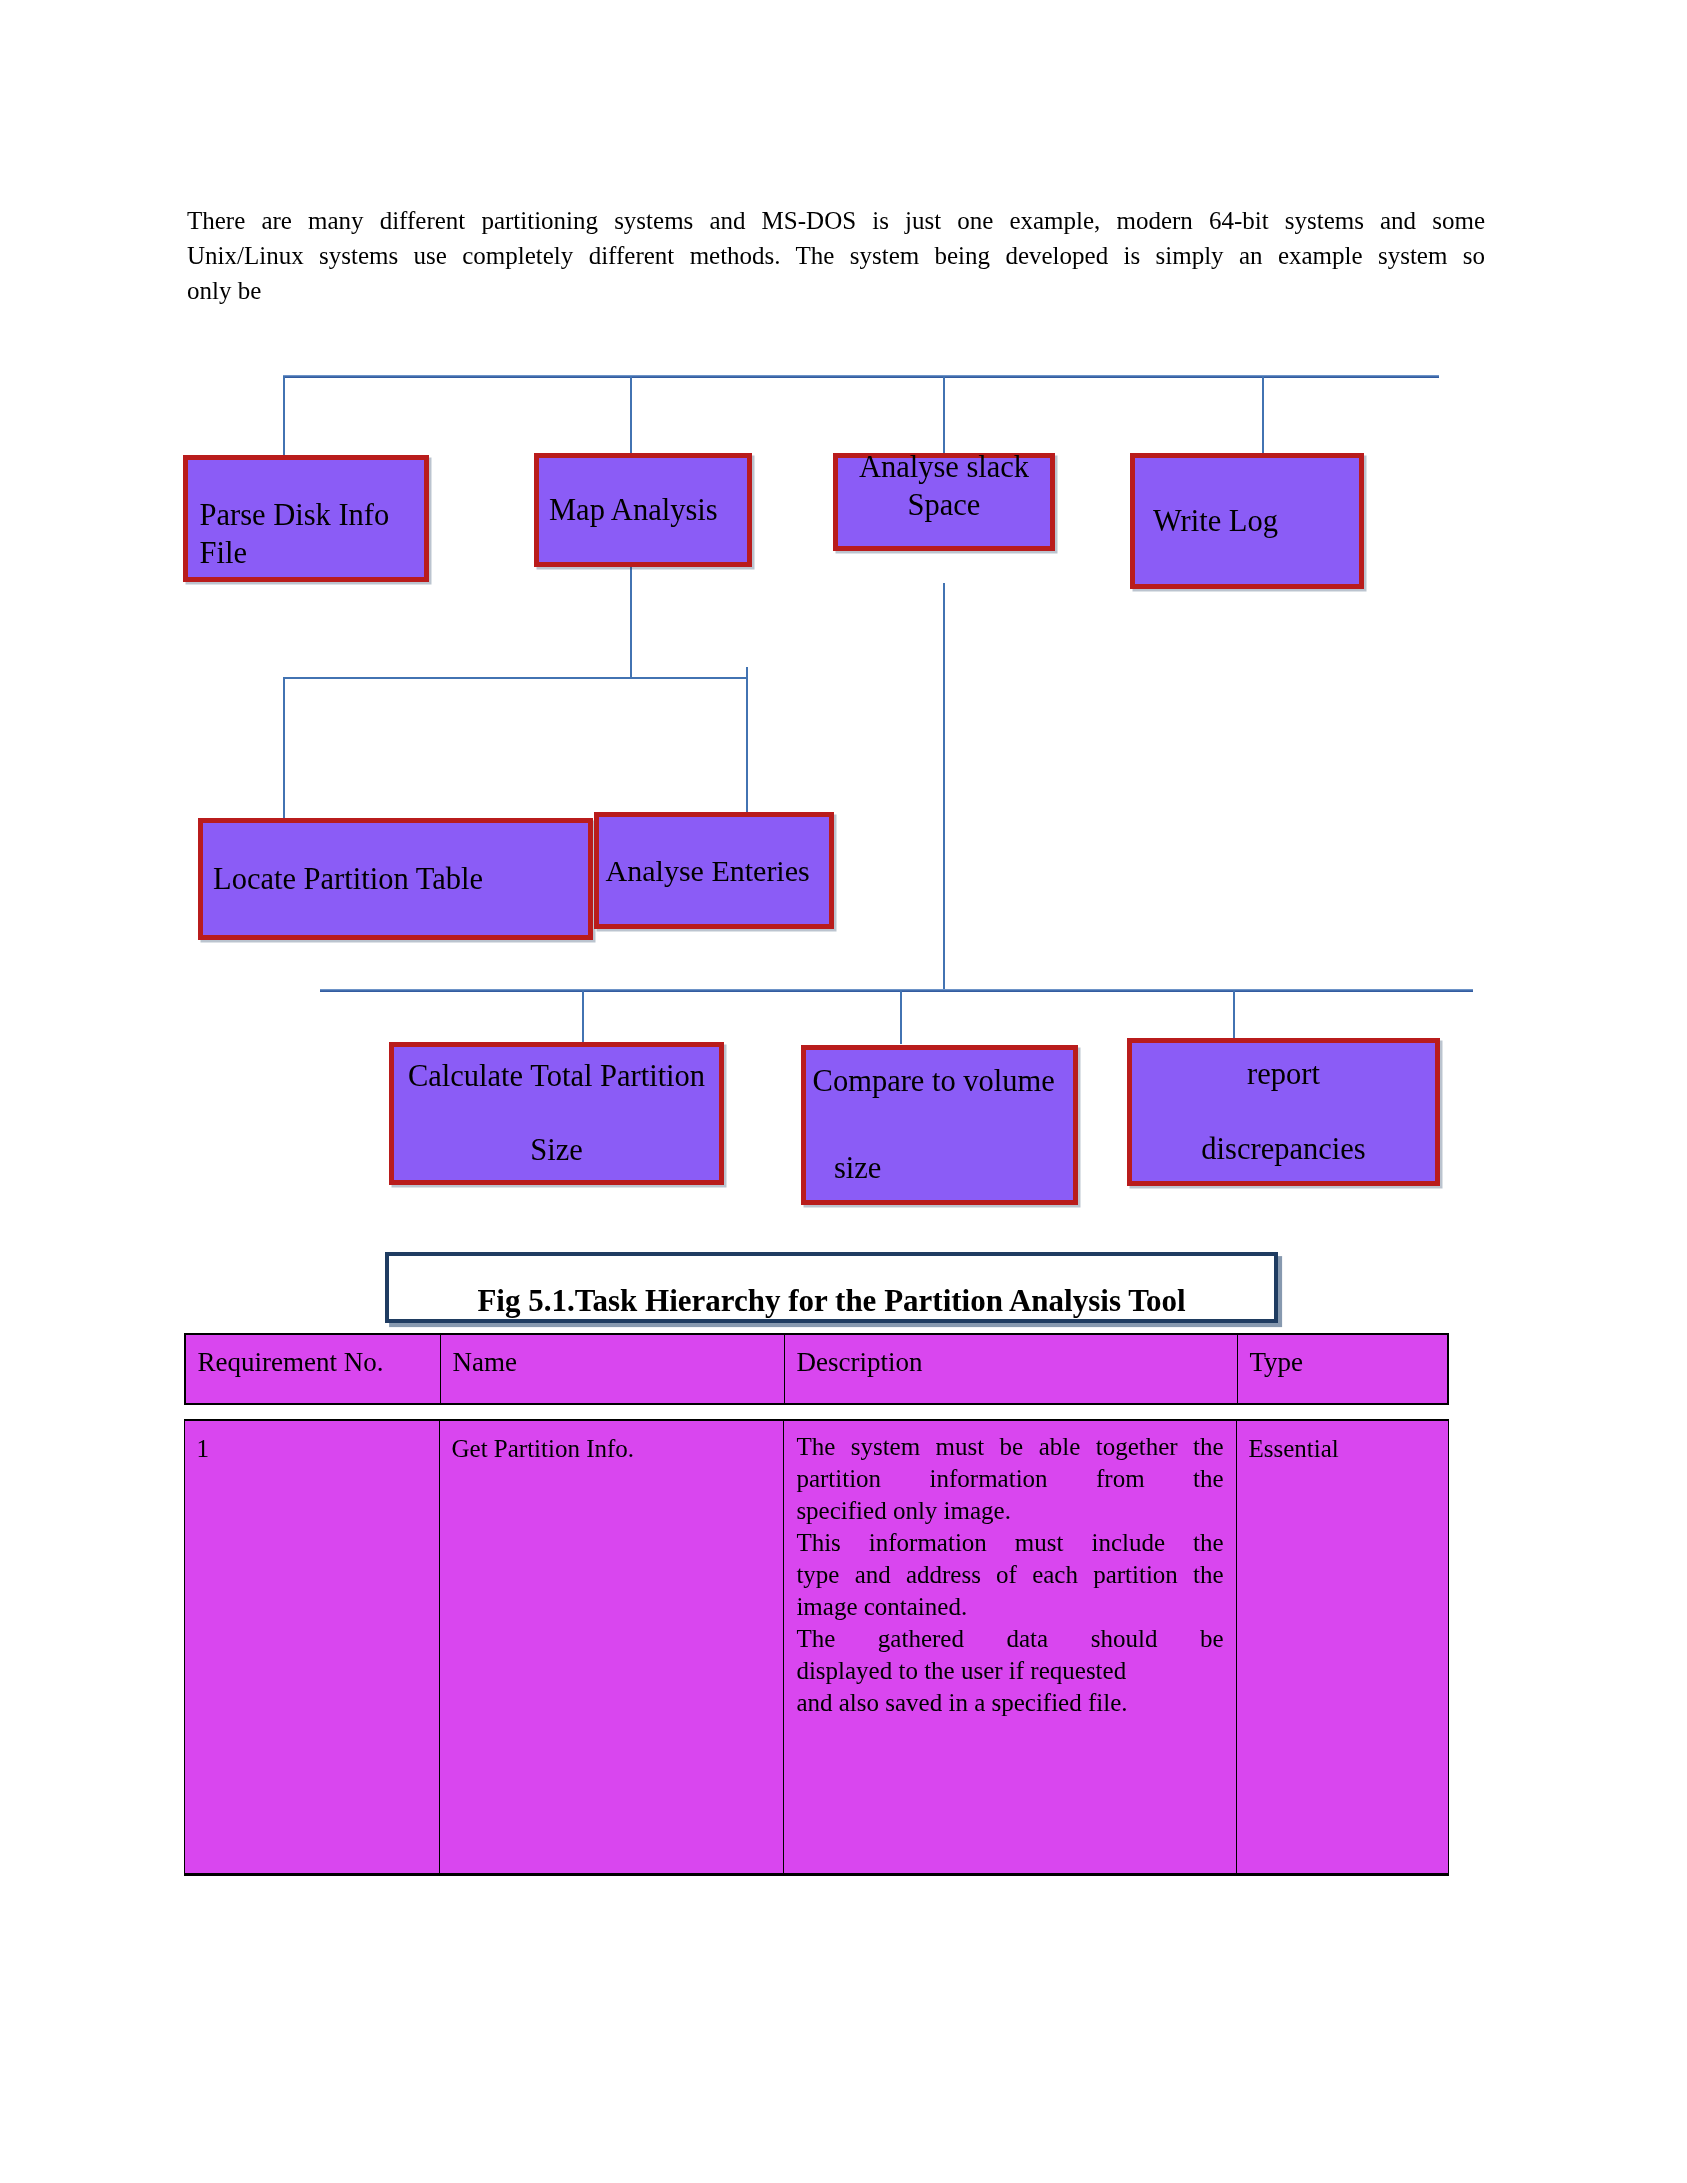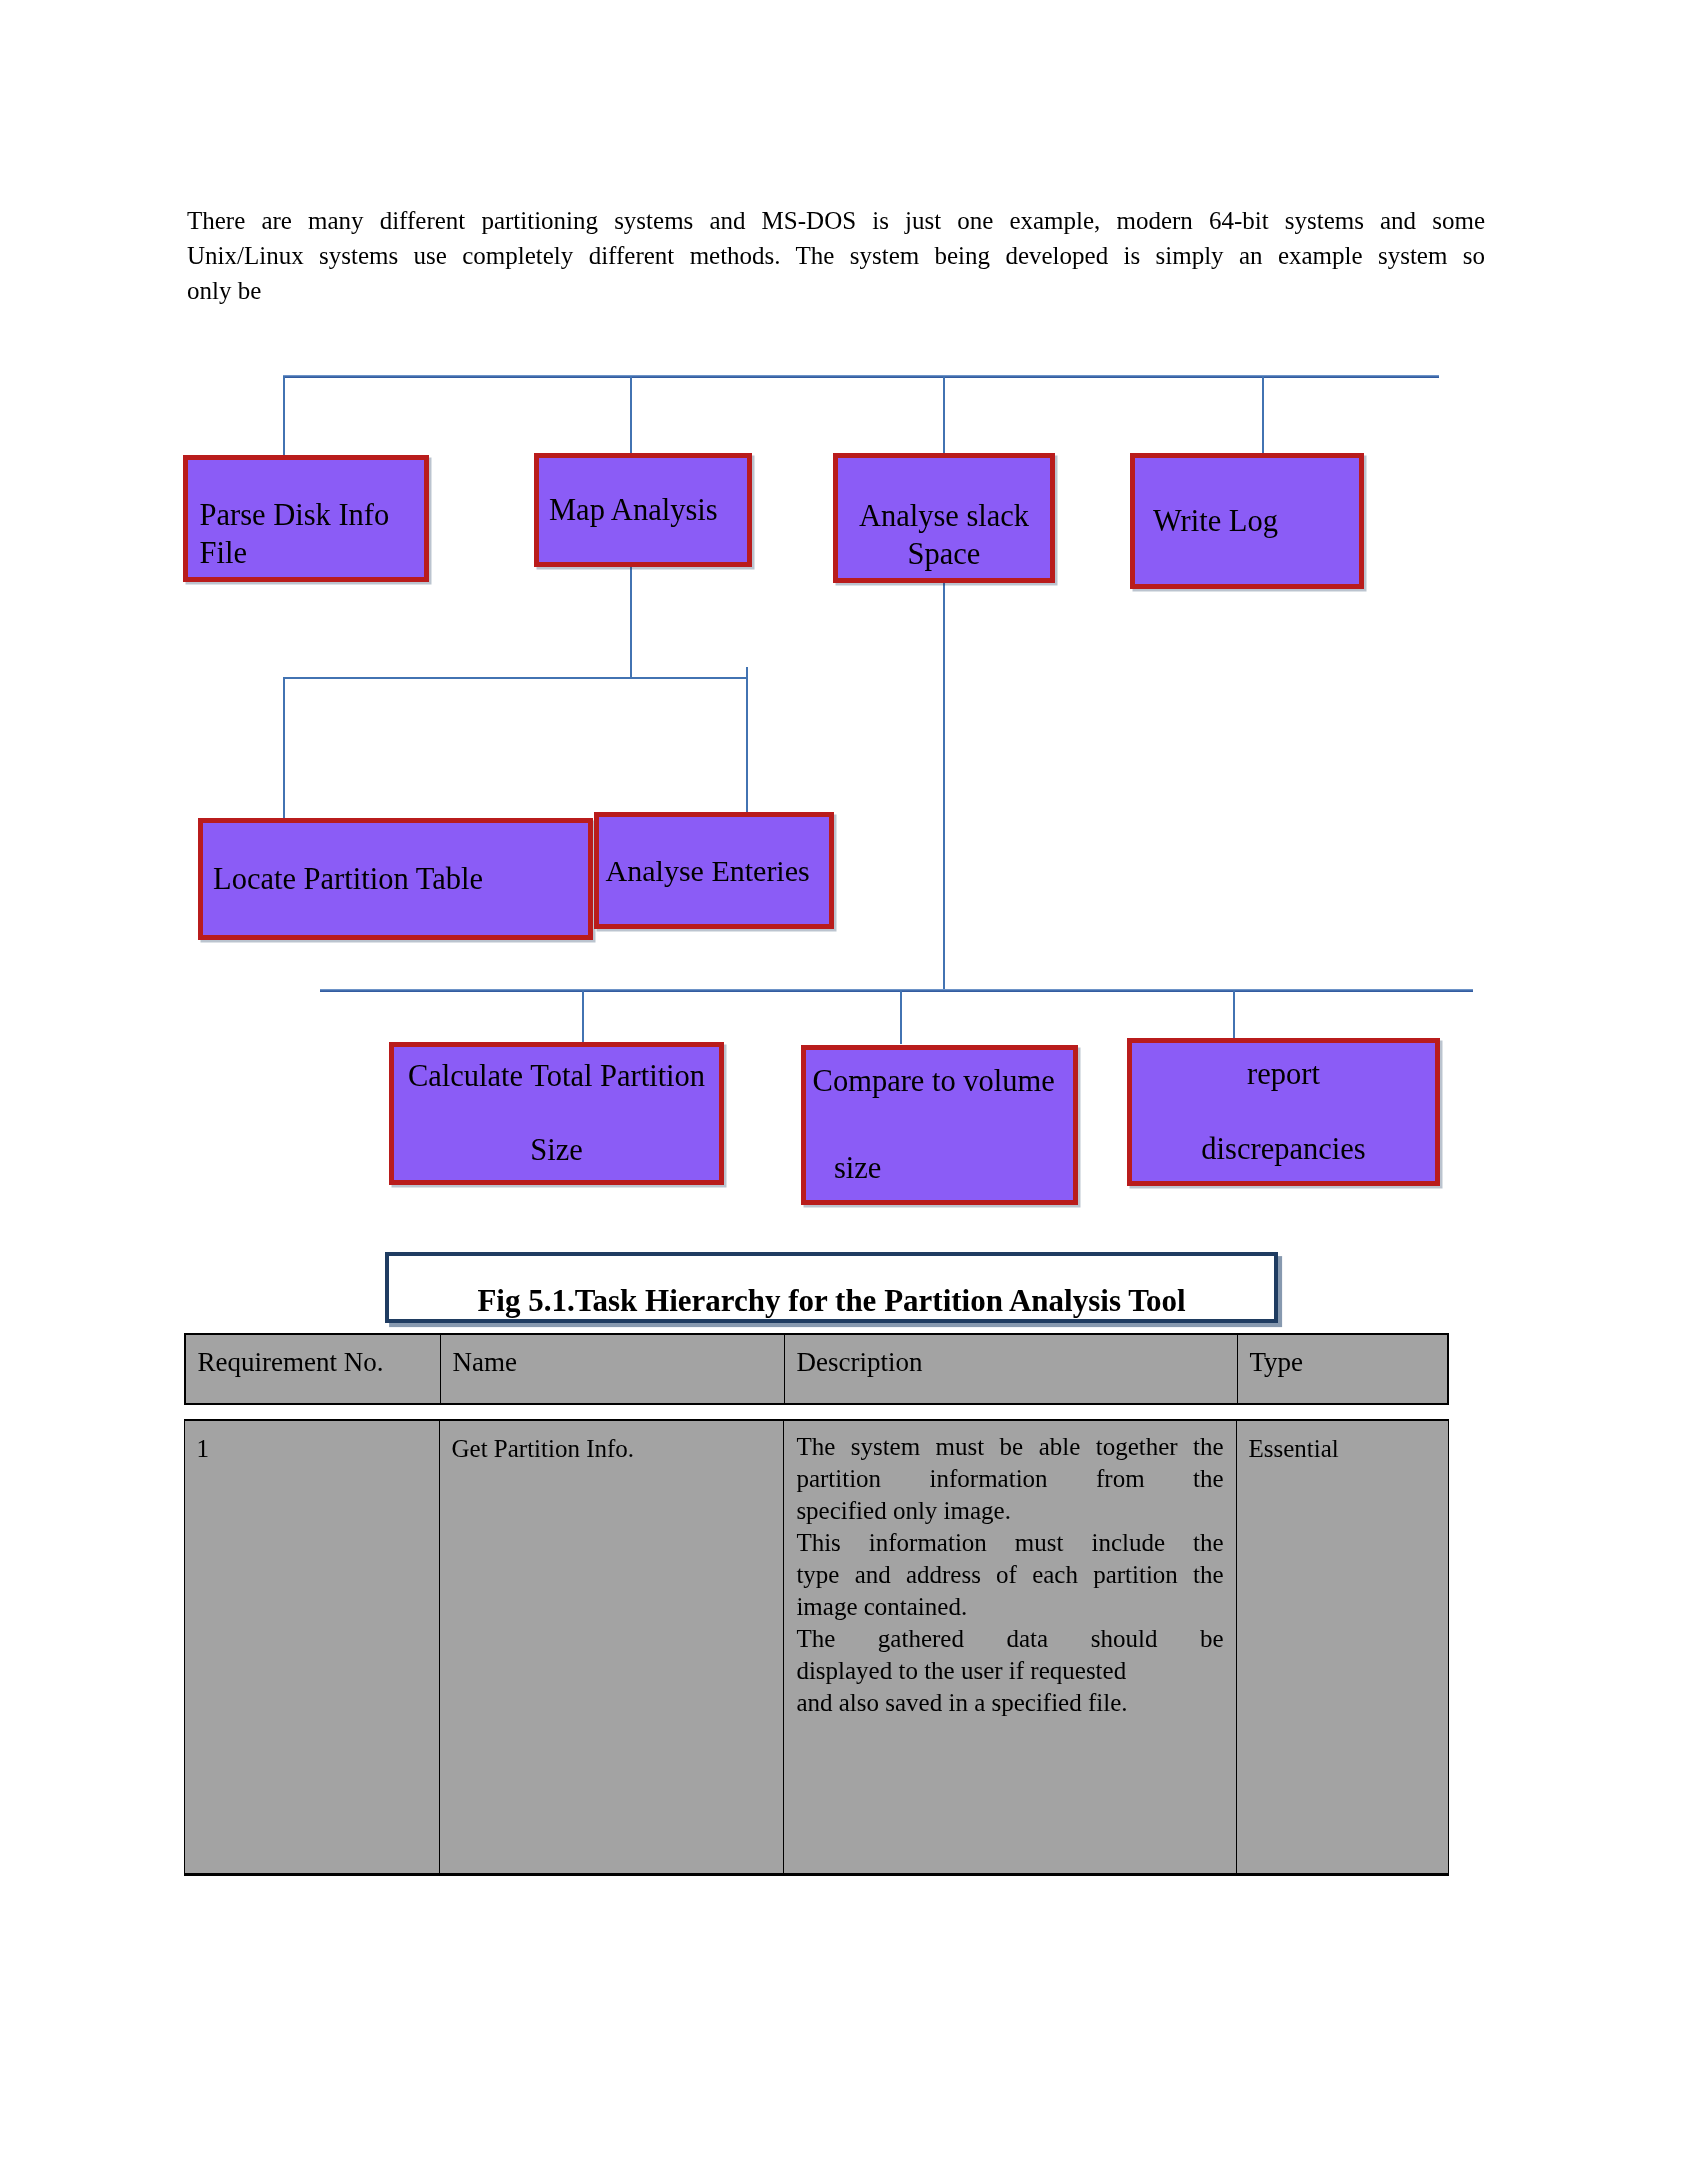--- a/index.html
+++ b/index.html
@@ -17,37 +17,37 @@
   .vline{width:1.6px;}
   
   .dbox{
     position:absolute;box-sizing:border-box;border:5px solid #b91c1c;background:#8b5cf6;
     box-shadow:2.5px 2.5px 0 rgba(31,60,97,0.3);
     display:flex;flex-direction:column;justify-content:center;
     font-size:30.5px;line-height:38px;white-space:nowrap;
   }
   .bx-parse{left:183px;top:455px;width:246px;height:127px;justify-content:flex-end;padding:0 6.6px 5px 11.5px;white-space:normal;}
   .bx-map{left:534px;top:453px;width:218px;height:114px;padding-left:10px;}
-  .bx-slack{left:833px;top:453px;width:222px;height:130px;justify-content:flex-end;padding-bottom:5px;text-align:center;white-space:normal;}
+  .bx-slack{left:833px;top:453px;width:222px;height:98px;justify-content:flex-end;padding-bottom:22px;text-align:center;white-space:normal;}
   .bx-write{left:1130px;top:453px;width:234px;height:136px;padding-left:18px;}
   .bx-locate{left:198px;top:818px;width:395px;height:122px;padding-left:10px;}
   .bx-enteries{left:594px;top:812px;width:240px;height:117px;padding-left:6.6px;font-size:30px;}
   .bx-calc{left:389px;top:1042px;width:335px;height:143px;justify-content:space-between;padding:10px 0 11.5px 0;text-align:center;}
   .bx-compare{left:801px;top:1045px;width:277px;height:160px;justify-content:space-between;padding:11.5px 0 13px 6.6px;}
   .bx-compare .l2{padding-left:21.4px;}
   .bx-report{left:1127px;top:1038px;width:313px;height:148px;justify-content:space-between;padding:11.5px 0 13px 0;text-align:center;}
   
   .caption-box{
     position:absolute;left:385px;top:1252px;width:893px;height:71px;box-sizing:border-box;
     border:4.1px solid #1f3c61;background:#ffffff;box-shadow:4.1px 4.1px 0 rgba(36,70,110,0.55);
     display:flex;align-items:flex-end;justify-content:center;
     font-size:31px;font-weight:bold;
   }
   
-  .tbl{position:absolute;left:184px;box-sizing:border-box;width:1265px;display:flex;background:#a3a3a3;}
+  .tbl{position:absolute;left:184px;box-sizing:border-box;width:1265px;display:flex;background:#d946ef;}
   .tbl-head{top:1333px;height:72px;border:2.5px solid #000;}
   .tbl-body{top:1419px;height:457px;border:1.6px solid #000;border-top-width:2.5px;border-bottom-width:3.3px;}
   .cell{box-sizing:border-box;padding:10px 11.5px 0 11.5px;font-size:25px;line-height:36px;}
   .cell + .cell{border-left:1.6px solid #000;}
   .c1{width:254px;}.c2{width:344px;}.c3{width:453px;}.c4{width:214px;flex:1;}
   .tbl-head .cell{font-size:27px;line-height:39px;padding-top:8.2px;}
   .hdr-wrap{max-width:189px;}
   .desc{padding:10px 12.4px 0 12.4px;font-size:25px;line-height:32px;}
 </style>
 </head>

